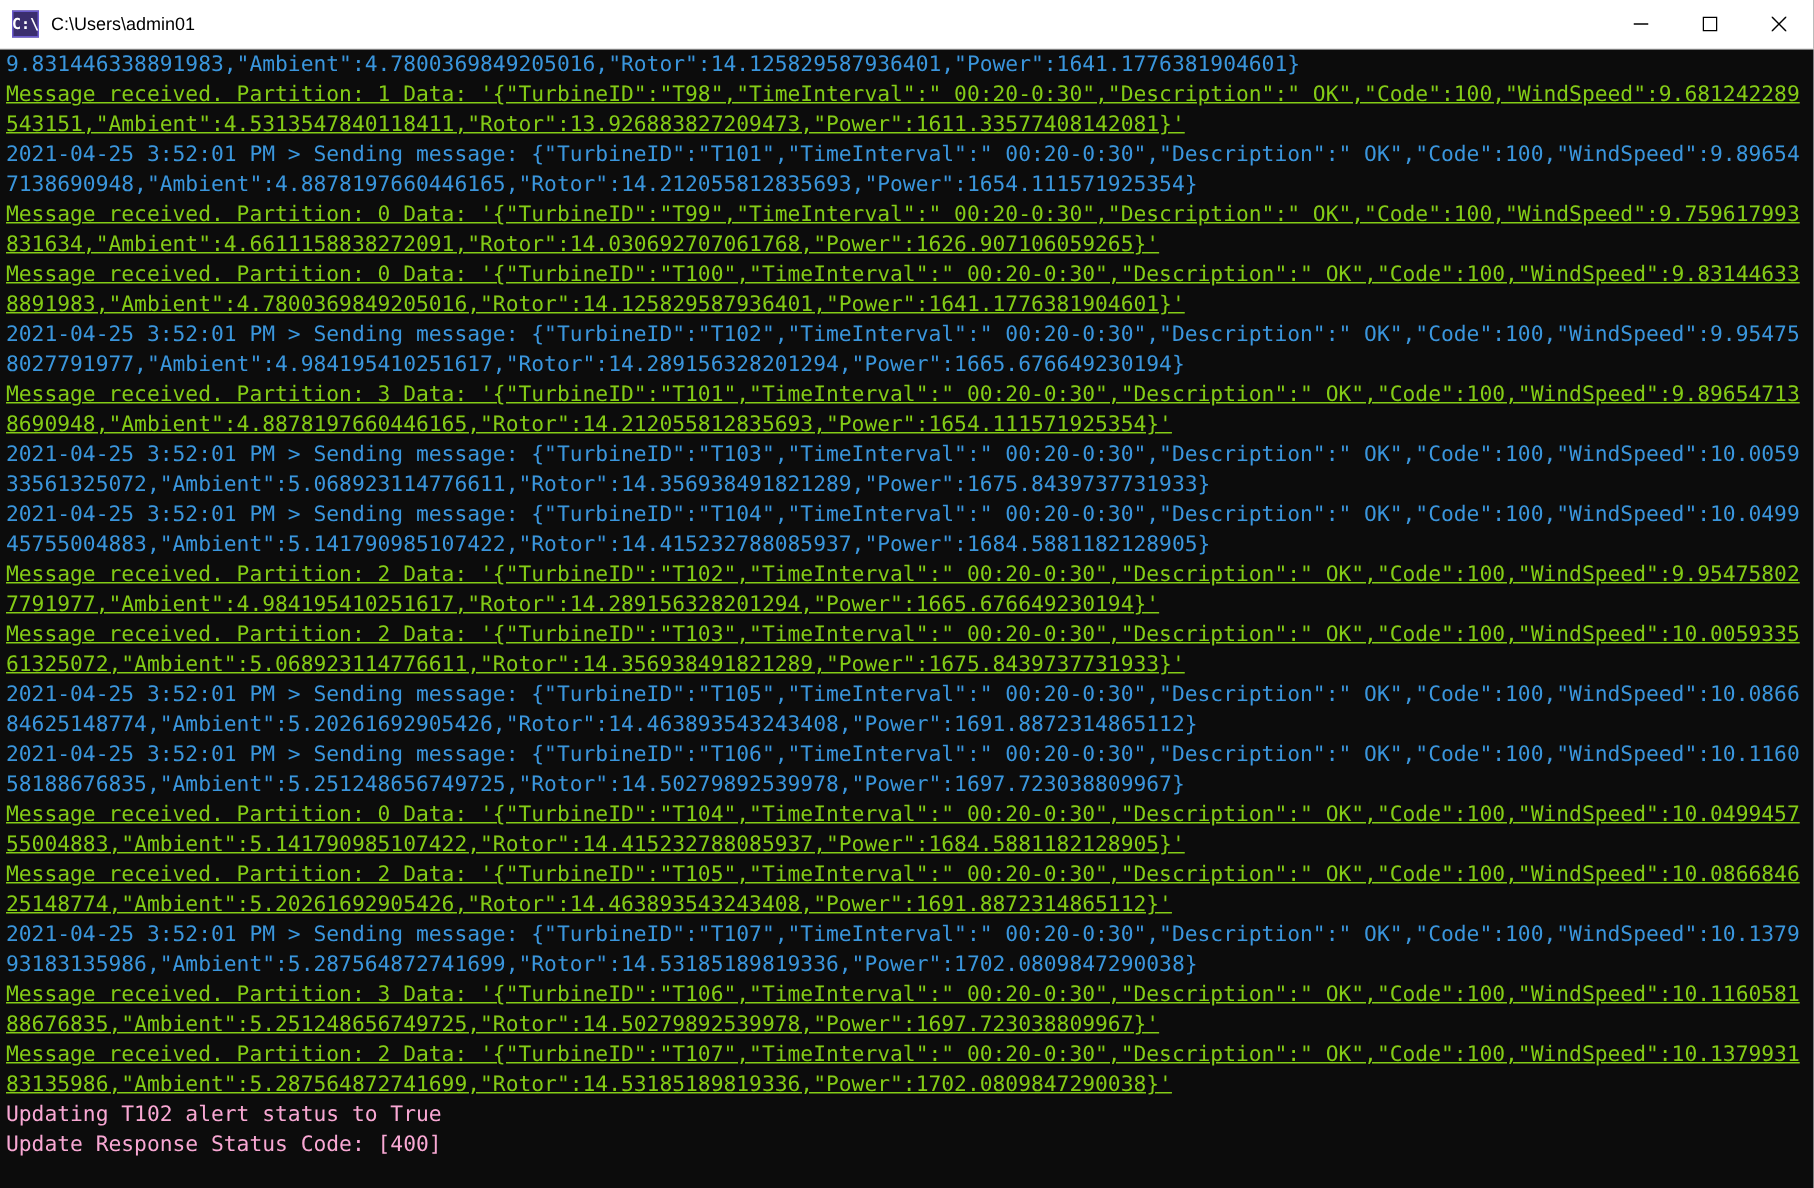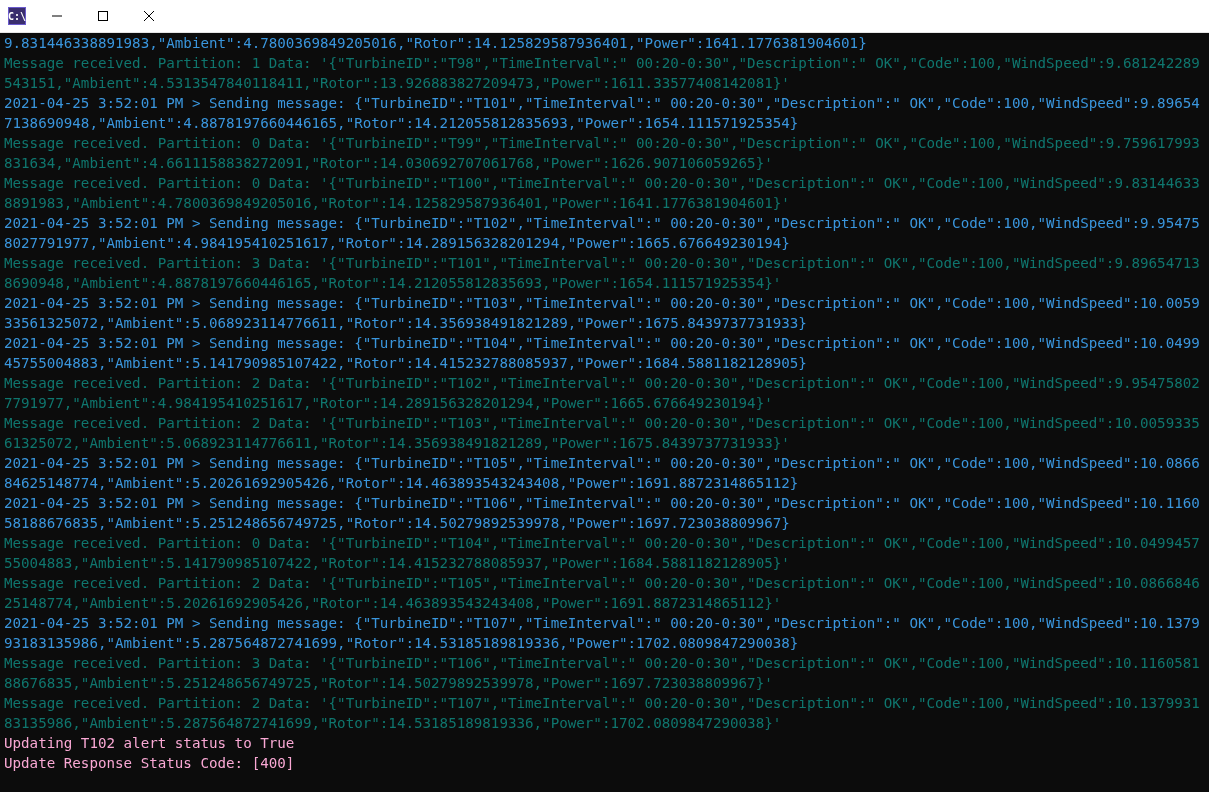--- a/index.html
+++ b/index.html
@@ -68,31 +68,32 @@
     background: #0c0c0c;
     color: #cccccc;
     font-size: 14.2px;
     line-height: 20px;
     padding: 0 4px 4px 4px;
     overflow: hidden;
     white-space: pre-wrap;
     word-break: break-all;
   }
   .cyan   { color: #3a96dd; }
-  .yellow { color: #0f766e; }
+  .yellow { color: #84cc16; text-decoration: underline; }
   .white  { color: #f9a8d4; }
   .line { display: block; }
 </style>
 </head>
 <body>
 
 <div class="window">
 
   <div class="titlebar">
     <span class="app-icon">C:\</span>
+    <span class="title-text">C:\Users\admin01</span>
     <div class="win-controls">
       <div class="win-btn">
         <svg width="10" height="10" viewBox="0 0 10 10">
             <line x1="0" y1="5" x2="10" y2="5" stroke="#000" stroke-width="1"></line>
           </svg>
       </div>
       <div class="win-btn">
         <svg width="10" height="10" viewBox="0 0 10 10">
             <rect x="0.5" y="0.5" width="9" height="9" fill="none" stroke="#000" stroke-width="1"></rect>
           </svg>

